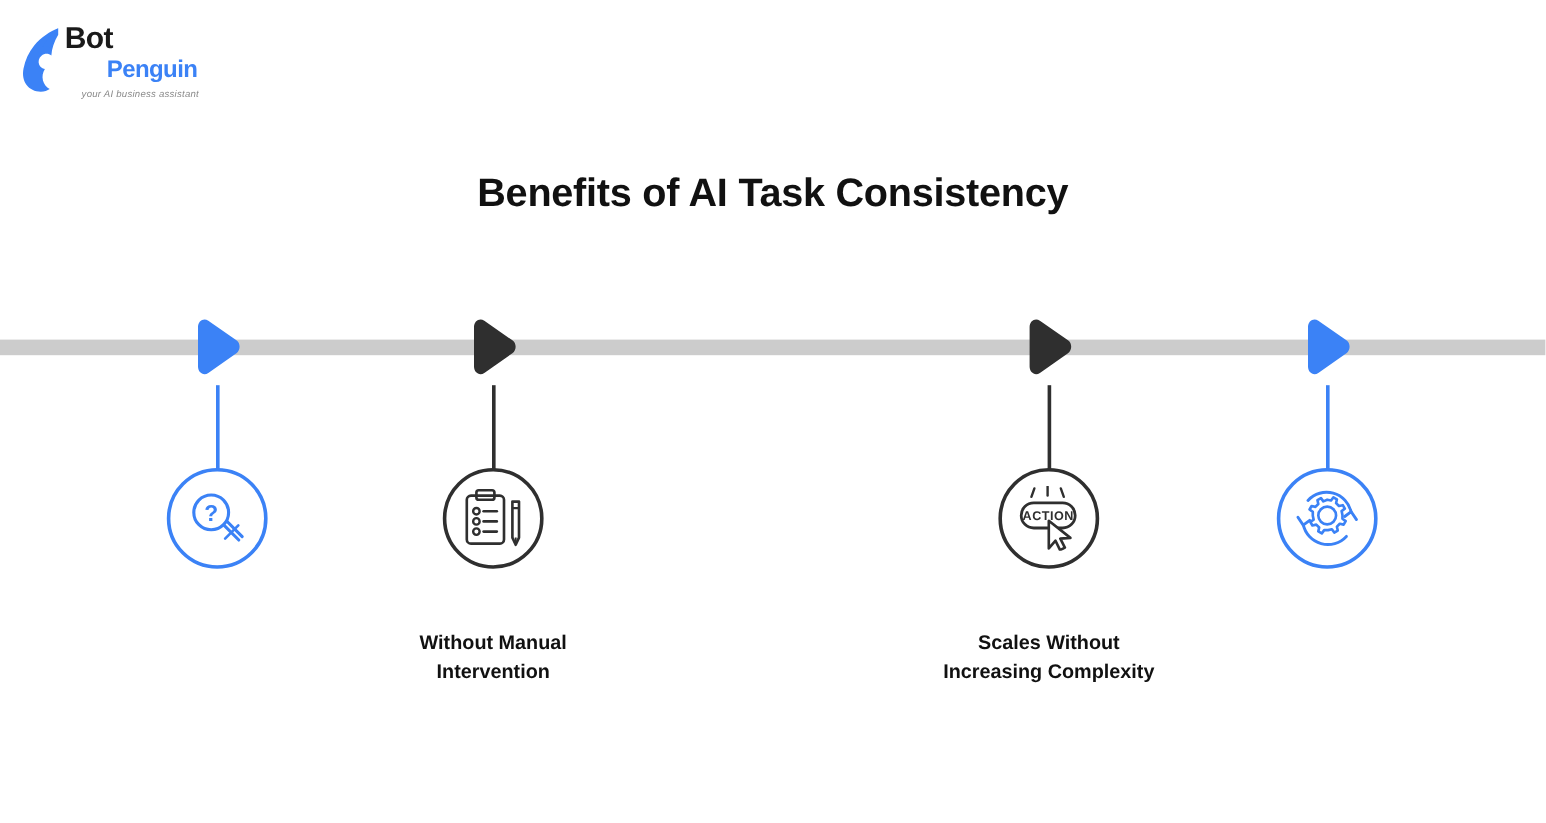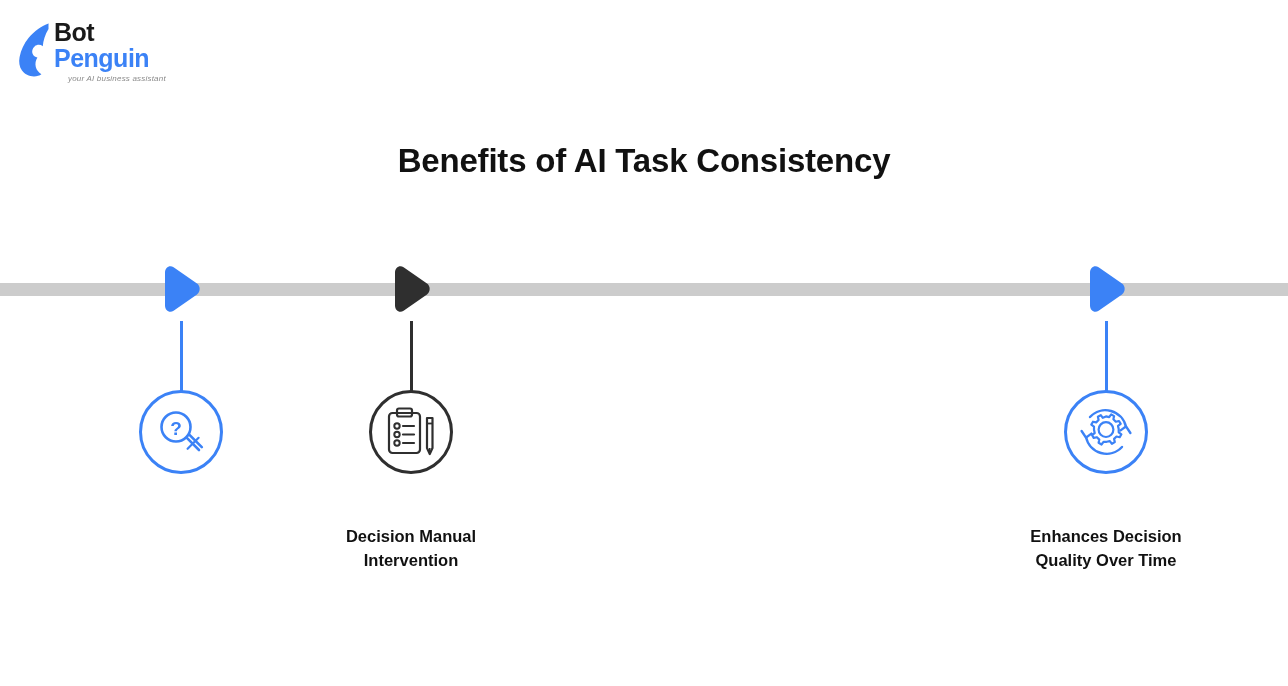--- a/index.html
+++ b/index.html
@@ -41,26 +41,27 @@
   }
   .logo-line1 {
     font-size: 25px;
     font-weight: bold;
     color: #1a1a1a;
     letter-spacing: -0.5px;
     display: block;
     line-height: 25px;
   }
   .logo-line2 {
-    font-size: 25px;
+    font-size: 20px;
     font-weight: bold;
     color: #3b82f6;
     letter-spacing: -0.5px;
     display: block;
     line-height: 27px;
+    margin-left: 35px;
   }
   .logo-tagline {
     font-size: 8px;
     color: #8a8a8a;
     font-style: italic;
     letter-spacing: 0.2px;
     display: block;
     margin-top: 3px;
     margin-left: 14px;
   }
@@ -207,44 +208,60 @@
           <circle cx="14" cy="30.5" r="2.7" fill="none" stroke="#2f2f2f" stroke-width="2"></circle>
           <line x1="20" y1="30.5" x2="31" y2="30.5" stroke="#2f2f2f" stroke-width="2.2" stroke-linecap="round"></line>
           <circle cx="14" cy="39" r="2.7" fill="none" stroke="#2f2f2f" stroke-width="2"></circle>
           <line x1="20" y1="39" x2="31" y2="39" stroke="#2f2f2f" stroke-width="2.2" stroke-linecap="round"></line>
           <path d="M44 14 L49.5 14 L49.5 44 L46.75 50 L44 44 Z" fill="none" stroke="#2f2f2f" stroke-width="2.2" stroke-linejoin="round"></path>
           <line x1="44" y1="19.5" x2="49.5" y2="19.5" stroke="#2f2f2f" stroke-width="1.8"></line>
           <line x1="46.75" y1="44" x2="46.75" y2="48" stroke="#2f2f2f" stroke-width="1.6"></line>
         </svg>
       </div>
       <div class="step-label">
-        <span>Decision Manual</span><br>
+        <span>Without Manual</span><br>
         <span>Intervention</span>
       </div>
     </div>
 
 
+    <div class="step" style="left:874px">
+      <svg class="marker" viewBox="0 0 42 50">
+        <path d="M5 8.5 C5 3.4, 9.6 0.6, 13.6 3.2 L37 19.6 C40.6 22.1, 40.6 27.9, 37 30.4 L13.6 46.8 C9.6 49.4, 5 46.6, 5 41.5 Z" fill="#2f2f2f"></path>
+      </svg>
+      <div class="connector" style="background:#2f2f2f"></div>
+      <div class="icon-circle dark">
+        <svg width="58" height="54" viewBox="0 0 58 54">
+          <line x1="17" y1="2" x2="14.5" y2="9" stroke="#2f2f2f" stroke-width="2" stroke-linecap="round"></line>
+          <line x1="28" y1="0.5" x2="28" y2="8" stroke="#2f2f2f" stroke-width="2" stroke-linecap="round"></line>
+          <line x1="39" y1="2" x2="41.5" y2="9" stroke="#2f2f2f" stroke-width="2" stroke-linecap="round"></line>
+          <rect x="6" y="14" width="45" height="21" rx="10.5" fill="none" stroke="#2f2f2f" stroke-width="2.3"></rect>
+          <text x="28.5" y="28.4" text-anchor="middle" font-family="Liberation Sans, sans-serif" font-size="10.5" font-weight="bold" fill="#2f2f2f" letter-spacing="0.4">ACTION</text>
+          <path d="M29 29 L29 52 L34.6 45.6 L38.4 53.4 L42.4 51.4 L38.6 43.8 L47 43.2 Z" fill="#ffffff" stroke="#2f2f2f" stroke-width="2.2" stroke-linejoin="round"></path>
+        </svg>
+      </div>
+      <div class="step-label">
+        <span>Scales Without</span><br>
+        <span>Increasing Complexity</span>
+      </div>
+    </div>
 
     <div class="step" style="left:1106px">
       <svg class="marker" viewBox="0 0 42 50">
         <path d="M5 8.5 C5 3.4, 9.6 0.6, 13.6 3.2 L37 19.6 C40.6 22.1, 40.6 27.9, 37 30.4 L13.6 46.8 C9.6 49.4, 5 46.6, 5 41.5 Z" fill="#3b82f6"></path>
       </svg>
       <div class="connector" style="background:#3b82f6"></div>
       <div class="icon-circle blue">
         <svg width="56" height="56" viewBox="0 0 56 56">
 
           <path d="M8 33 A21 21 0 0 0 44 43" fill="none" stroke="#3b82f6" stroke-width="2.4" stroke-linecap="round"></path>
           <path d="M48 23 A21 21 0 0 0 12 13" fill="none" stroke="#3b82f6" stroke-width="2.4" stroke-linecap="round"></path>
           <path d="M3.6 27 L8 33.6 L13.4 29.6" fill="none" stroke="#3b82f6" stroke-width="2.4" stroke-linecap="round" stroke-linejoin="round"></path>
           <path d="M52.4 29 L48 22.4 L42.6 26.4" fill="none" stroke="#3b82f6" stroke-width="2.4" stroke-linecap="round" stroke-linejoin="round"></path>
 
           <path d="M28 12.4 L31.2 13.1 L33.2 10.4 L36.1 12.1 L35.4 15.3 L37.8 17.7 L41 17 L42.7 19.9 L40 21.9 L40.7 25.1 L40.7 28.3 L43.4 30.3 L41.7 33.2 L38.5 32.5 L36.1 34.9 L36.8 38.1 L33.9 39.8 L31.9 37.1 L28.7 37.8 L25.5 37.8 L23.5 40.5 L20.6 38.8 L21.3 35.6 L18.9 33.2 L15.7 33.9 L14 31 L16.7 29 L16 25.8 L16 22.6 L13.3 20.6 L15 17.7 L18.2 18.4 L20.6 16 L19.9 12.8 L22.8 11.1 L24.8 13.8 Z" fill="none" stroke="#3b82f6" stroke-width="2.2" stroke-linejoin="round"></path>
           <circle cx="28" cy="25.6" r="7.4" fill="none" stroke="#3b82f6" stroke-width="2.2"></circle>
         </svg>
       </div>
-      <div class="step-label">
-        <span>Enhances Decision</span><br>
-        <span>Quality Over Time</span>
-      </div>
     </div>
 
   </div>
 </div>
 
 </body></html>

